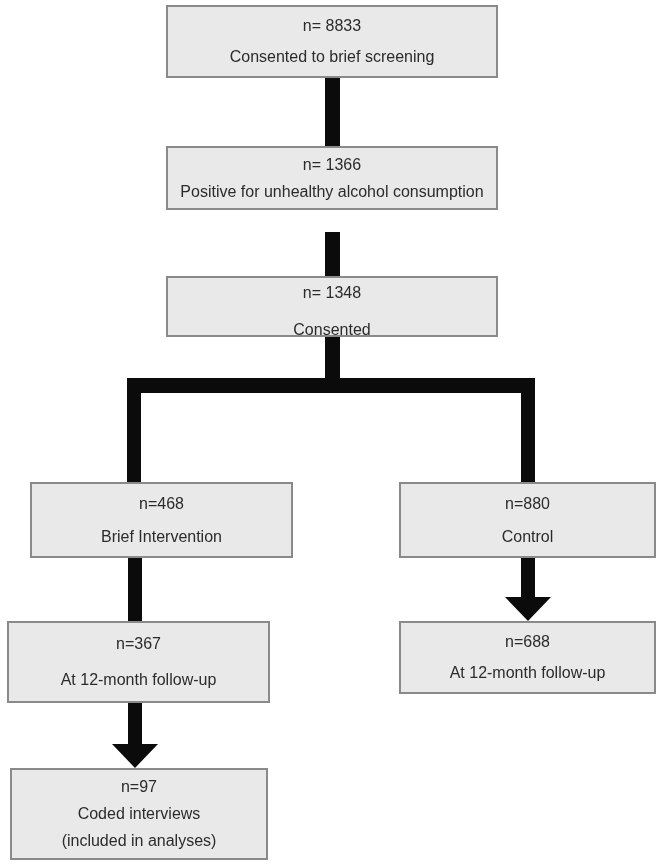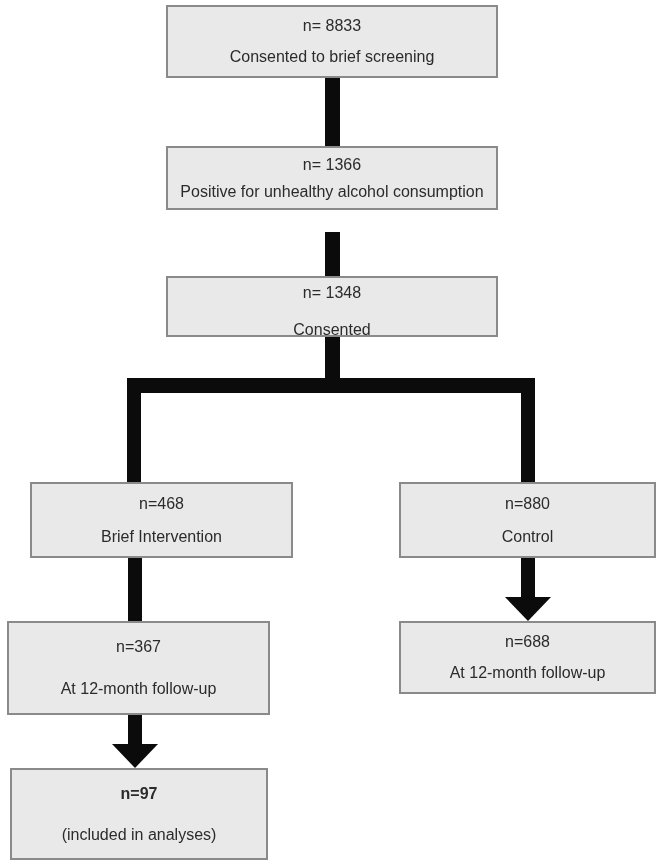--- a/index.html
+++ b/index.html
@@ -42,29 +42,29 @@
     flex-direction: column;
     justify-content: space-around;
     align-items: center;
     text-align: center;
     padding: 3px 5px;
     font-size: 16px;
     line-height: 24px;
     color: #2b2b2b;
   }
   .box .count, .box .label, .box .sublabel { width: 100%; }
-  .bold { font-weight: bold; text-align: center; }
+  .bold { font-weight: normal; text-align: center; }
 
   
   .screening-box   { left: 166px; top: 5px;   width: 332px; height: 73px; }
   .positive-box    { left: 166px; top: 146px; width: 332px; height: 64px; }
   .randomised-box  { left: 166px; top: 276px; width: 332px; height: 61px; gap: 13px; }
   .bi-box          { left: 7px;   top: 482px; width: 263px; height: 76px; margin-left: 23px; }
   .control-box     { left: 399px; top: 482px; width: 257px; height: 76px; align-items: flex-end; }
-  .bi-fu-box       { left: 7px;   top: 621px; width: 263px; height: 94px; }
+  .bi-fu-box       { left: 7px;   top: 621px; width: 263px; height: 82px; }
   .control-fu-box  { left: 399px; top: 621px; width: 257px; height: 73px; }
   .coded-box       { left: 10px;  top: 768px; width: 258px; height: 92px; }
 
   
   .v-screening-positive   { left: 325px; top: 72px;  width: 15px; height: 80px; }
   .v-positive-randomised  { left: 325px; top: 232px; width: 15px; height: 50px; }
   .v-randomised-branch    { left: 325px; top: 332px; width: 15px; height: 52px; }
   .h-branch-bar           { left: 127px; top: 378px; width: 408px; height: 15px; }
   .v-branch-left          { left: 127px; top: 378px; width: 14px; height: 108px; }
   .v-branch-right         { left: 521px; top: 378px; width: 14px; height: 108px; }
@@ -121,16 +121,17 @@
     <div class="label">At 12-month follow-up</div>
   </div>
 
   <div class="box control-fu-box">
     <div class="count">n=688</div>
     <div class="label">At 12-month follow-up</div>
   </div>
 
   <div class="box coded-box">
     <div class="count bold">n=97</div>
+    <div class="label">Coded interviews</div>
     <div class="sublabel">(included in analyses)</div>
   </div>
 
 </div>
 
 </body></html>

